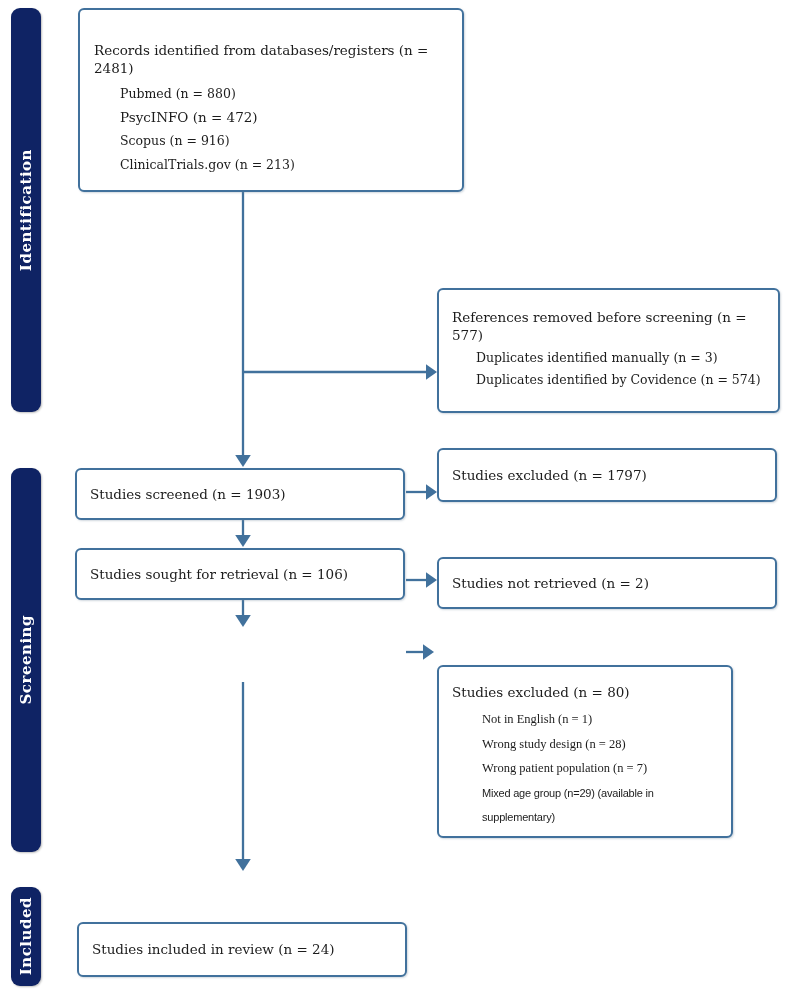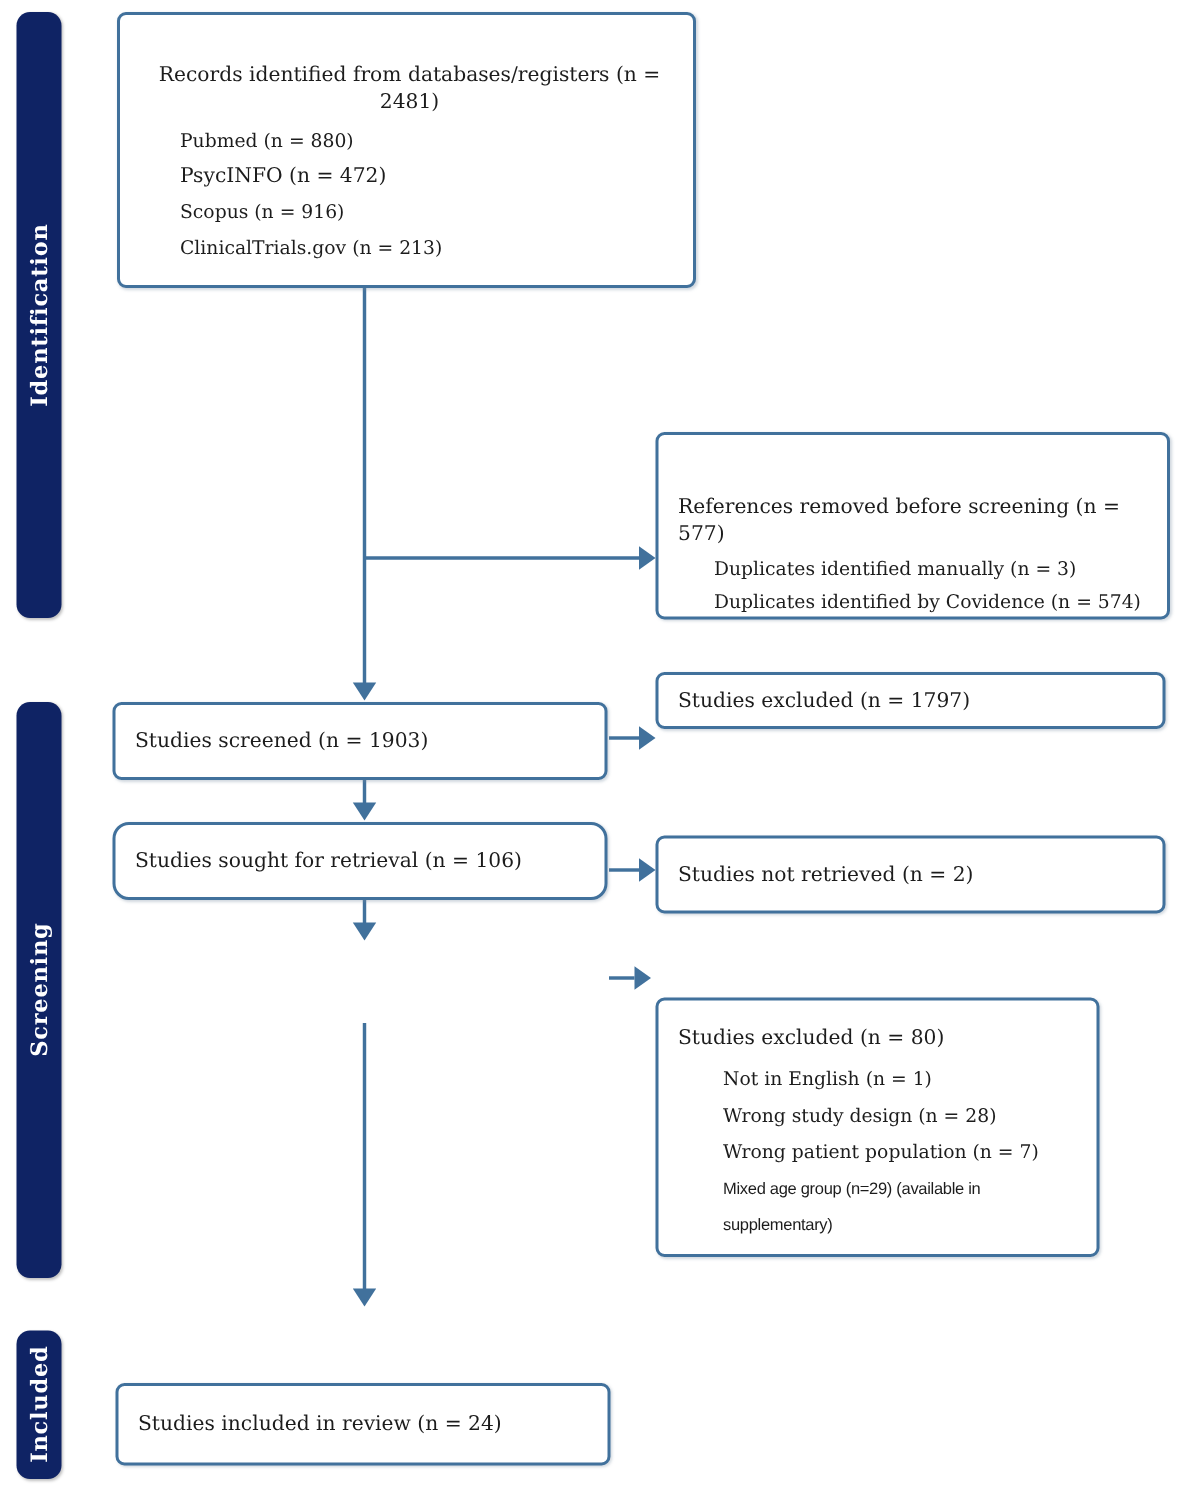--- a/index.html
+++ b/index.html
@@ -72,33 +72,33 @@
     font-size: 11px;
     letter-spacing: -0.2px;
   }
   .single {
     display: flex;
     align-items: center;
     padding-left: 13px;
     padding-right: 8px;
   }
   .b-records      { left: 78px;  top: 8px;   width: 386px; height: 184px; padding: 31px 10px 0 14px; }
-  .b-records .title { margin-bottom: 5px; text-align: center; }
+  .b-records .title { margin-bottom: 5px; }
   .b-records .item  { line-height: 23.5px; padding-left: 26px; }
-  .b-removed      { left: 437px; top: 288px; width: 343px; height: 125px; padding: 39px 8px 0 13px; }
+  .b-removed      { left: 437px; top: 288px; width: 343px; height: 125px; padding: 18px 8px 0 13px; }
   .b-removed .title { margin-bottom: 3px; }
   .b-removed .item  { line-height: 22px; padding-left: 24px; }
   .b-screened     { left: 75px;  top: 468px; width: 330px; height: 52px; }
-  .b-excluded1    { left: 437px; top: 448px; width: 340px; height: 38px; }
-  .b-sought       { left: 75px;  top: 548px; width: 330px; height: 52px; border-radius: 11px; }
+  .b-excluded1    { left: 437px; top: 448px; width: 340px; height: 54px; }
+  .b-sought       { left: 75px;  top: 548px; width: 330px; height: 52px; }
   .b-notretrieved { left: 437px; top: 557px; width: 340px; height: 52px; }
   .b-assessed     { left: 75px;  top: 628px; width: 330px; height: 54px; }
   .b-excluded2    { left: 437px; top: 665px; width: 296px; height: 173px; padding: 16px 8px 0 13px; }
   .b-excluded2 .title { margin-bottom: 6px; }
-  .b-excluded2 .item  { line-height: 24.5px; padding-left: 30px; }
+  .b-excluded2 .item  { line-height: 24.5px; padding-left: 30px; font-family: Liberation Serif, serif; }
   .b-excluded2 .note  { line-height: 24.5px; padding-left: 30px; }
   .b-included     { left: 77px;  top: 922px; width: 330px; height: 55px; }
 </style>
 </head>
 <body>
 
 <div class="canvas">
 
   <svg class="arrows" width="786" height="997" viewBox="0 0 786 997" aria-hidden="true">
     <g stroke="currentColor" stroke-width="2.3" fill="none">

